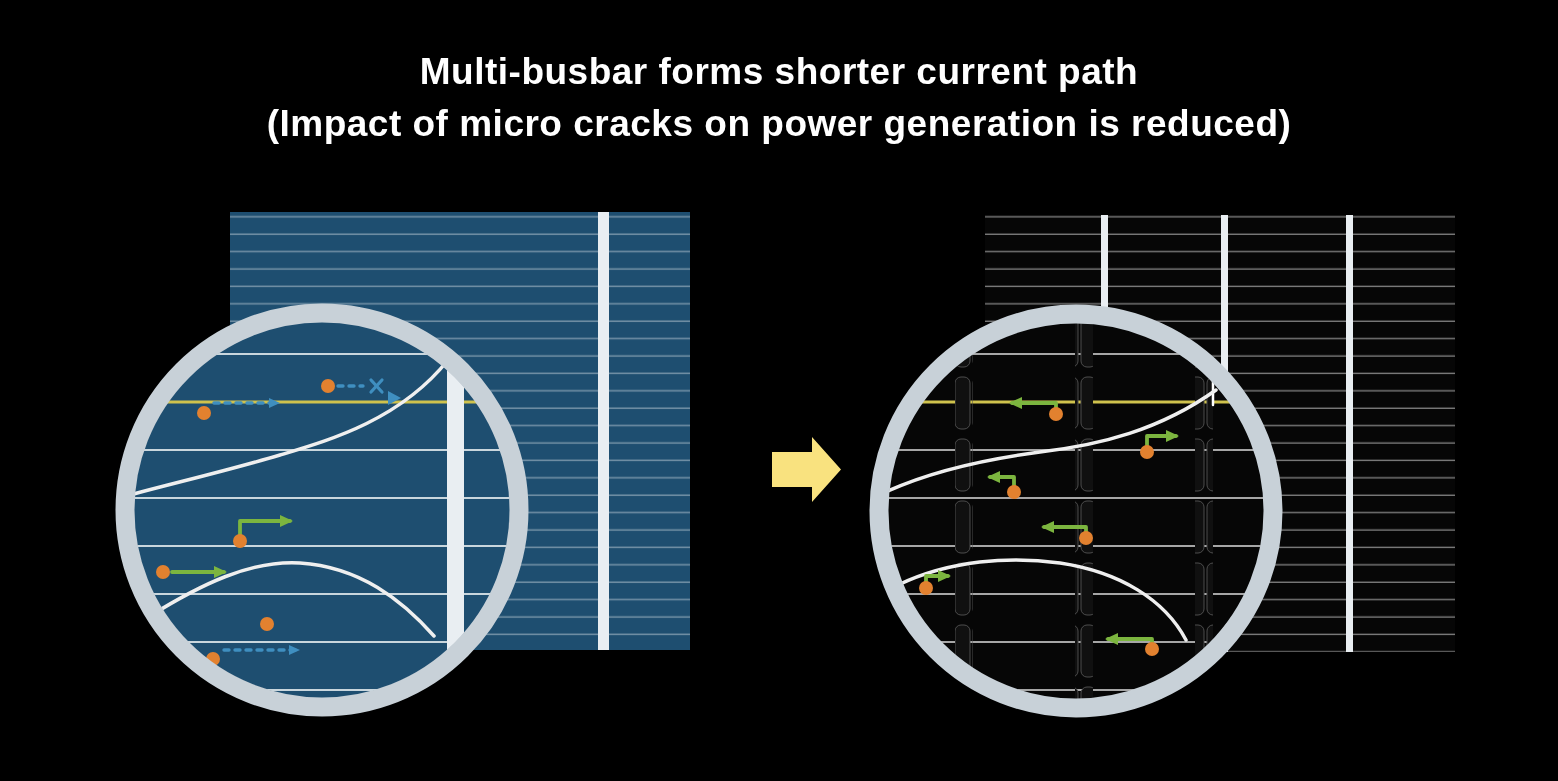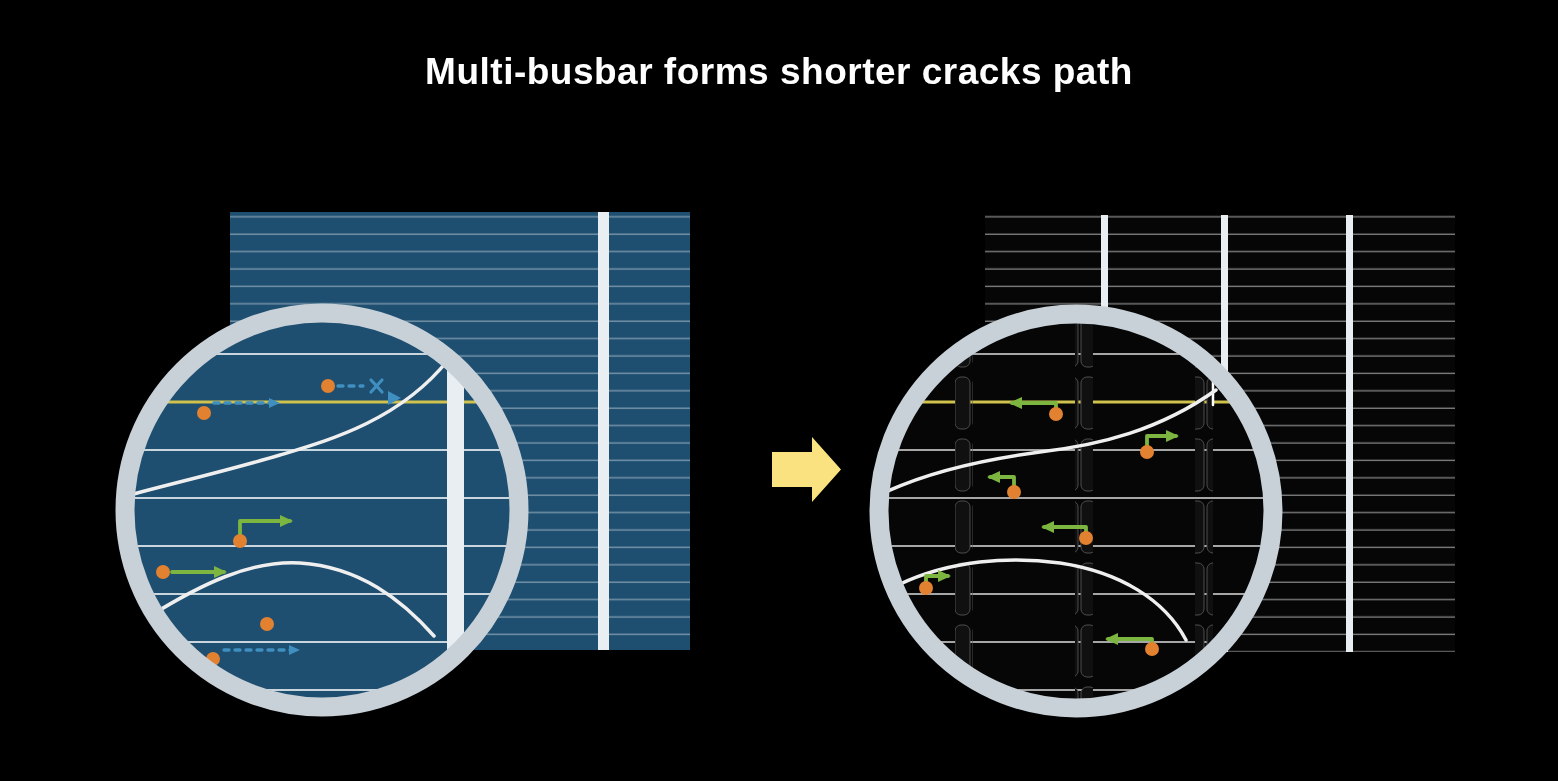--- a/index.html
+++ b/index.html
@@ -29,21 +29,22 @@
   .pline-dark{stroke:var(--fingerLineDark);stroke-width:1.2;}
   .pline-darkzoom{stroke:var(--fingerLineZoomDark);stroke-width:2;}
   .seg{fill:#101010;stroke:#4b4b4b;stroke-width:1;}
 </style>
 </head>
 <body>
 
 <div class="canvas">
 
   <div class="title">
-    <div>Multi-busbar forms shorter cracks path</div>
+    <div>Multi-busbar forms shorter current path</div>
+    <div>(Impact of micro cracks on power generation is reduced)</div>
   </div>
 
   <svg width="1558" height="781" viewBox="0 0 1558 781">
     <defs>
       <pattern id="patBlue" width="24" height="17.4" patternUnits="userSpaceOnUse">
         <line x1="0" y1="8" x2="24" y2="8" class="pline-blue"></line>
       </pattern>
       <pattern id="patBlueZoom" width="24" height="48" patternUnits="userSpaceOnUse">
         <line x1="0" y1="18" x2="24" y2="18" class="pline-bluezoom"></line>
       </pattern>

